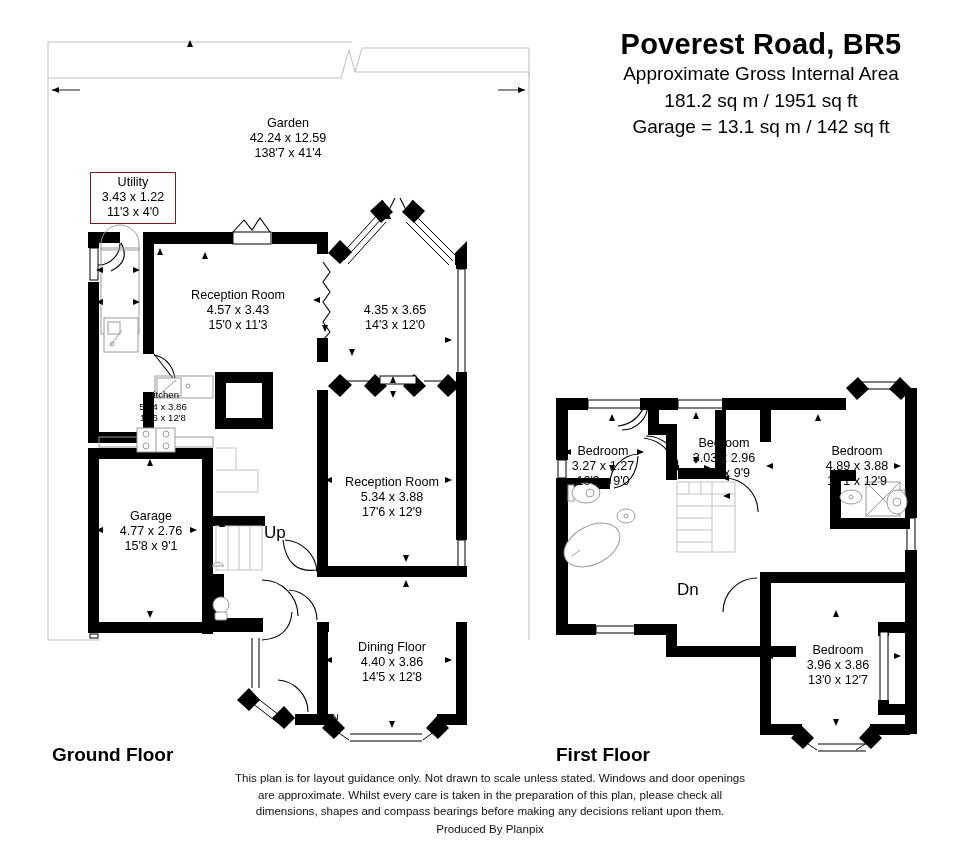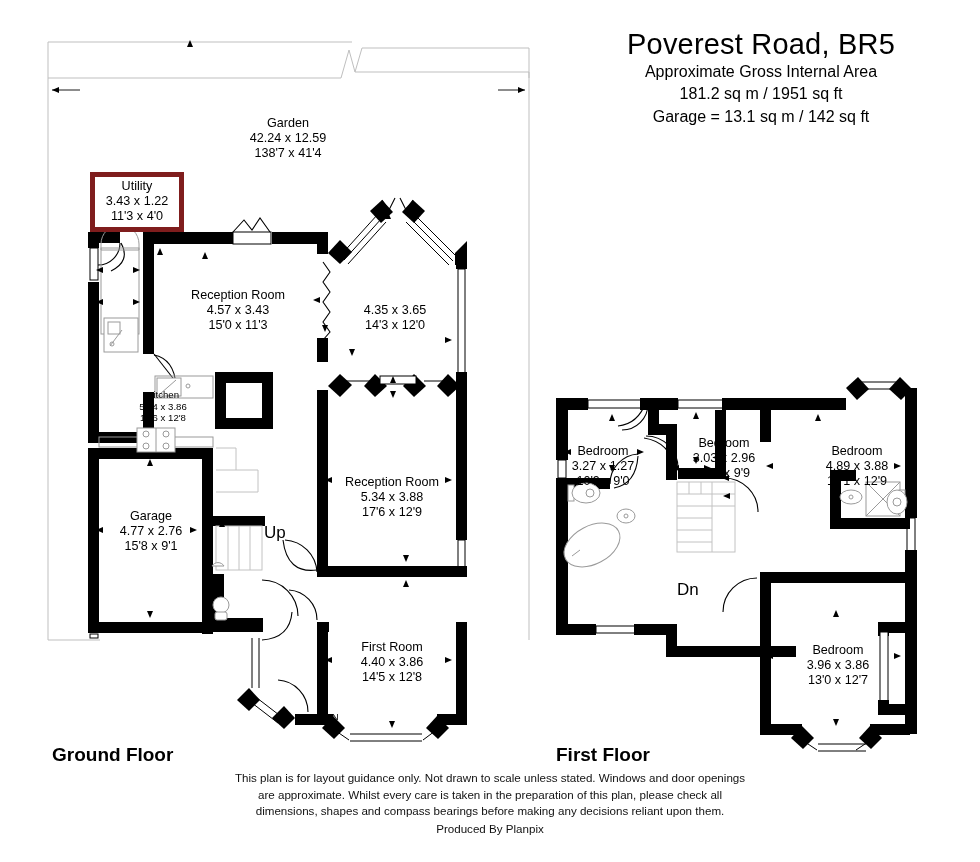--- a/index.html
+++ b/index.html
@@ -7,24 +7,24 @@
   body{
     width:980px;height:862px;position:relative;overflow:hidden;
     font-family:"Liberation Sans","DejaVu Sans",sans-serif;
     color:#000000;
   }
   #plan-root{position:absolute;left:0;top:0;width:980px;height:862px;}
 
   
   .header{position:absolute;left:556px;top:28px;width:410px;text-align:center;}
   .header .title{
-    font-size:29px;font-weight:normal;letter-spacing:.2px;line-height:1.15;
+    font-size:29px;font-weight:bold;letter-spacing:.2px;line-height:1.15;
     white-space:nowrap;
   }
-  .header .sub{font-size:16px;font-weight:normal;line-height:1.38;white-space:nowrap;}
+  .header .sub{font-size:19px;font-weight:normal;line-height:1.38;white-space:nowrap;}
 
   
   .floor-caption{position:absolute;font-size:19px;font-weight:bold;}
   #cap-ground{left:52px;top:744px;text-align:center;}
   #cap-first{left:556px;top:744px;}
 
   
   .footer{
     position:absolute;left:130px;top:770px;width:720px;text-align:center;
     font-size:11.6px;line-height:1.44;color:#111;
@@ -32,21 +32,21 @@
   .footer .line{display:block;}
   .footer .producer{display:block;margin-top:1px;}
 
   
   .rlabel{position:absolute;text-align:center;line-height:1.2;white-space:nowrap;}
   .rlabel .nm{display:block;font-size:12.6px;}
   .rlabel .dm{display:block;font-size:12.6px;}
   .rlabel.small .nm,.rlabel.small .dm{font-size:9.6px;}
 
   .boxed{
-    border:5px solid #7f1d1d;background:#fff;padding:2px 6px 3px 6px;
+    border:1px solid #7f1d1d;background:#fff;padding:2px 6px 3px 6px;
     line-height:1.18;
   }
 
   .marker{position:absolute;font-size:17px;}
   .marker.tiny{font-size:9.5px;}
 
   
   svg{position:absolute;left:0;top:0;}
   .w{fill:#000000;}                         
   .gl{fill:none;stroke:#bfbfbf;stroke-width:1;}   
@@ -412,21 +412,21 @@
     <span class="dm">15'8 x 9'1</span>
   </div>
 
   <div class="rlabel" id="lbl-reception2" style="left:332px;top:475px;width:120px;">
     <span class="nm">Reception Room</span>
     <span class="dm">5.34 x 3.88</span>
     <span class="dm">17'6 x 12'9</span>
   </div>
 
   <div class="rlabel" id="lbl-dining" style="left:337px;top:640px;width:110px;">
-    <span class="nm">First Room</span>
+    <span class="nm">Dining Floor</span>
     <span class="dm">4.40 x 3.86</span>
     <span class="dm">14'5 x 12'8</span>
   </div>
 
   <div class="rlabel" id="lbl-bed1" style="left:557px;top:444px;width:92px;">
     <span class="nm">Bedroom</span>
     <span class="dm">3.27 x 1.27</span>
     <span class="dm">10'9 x 9'0</span>
   </div>
 

